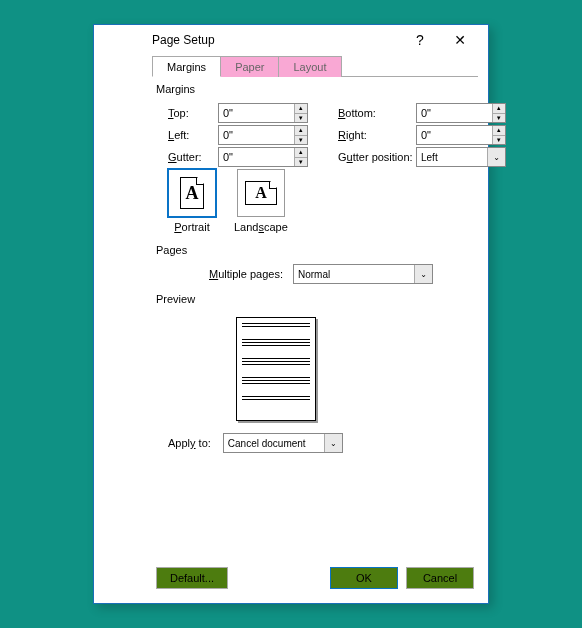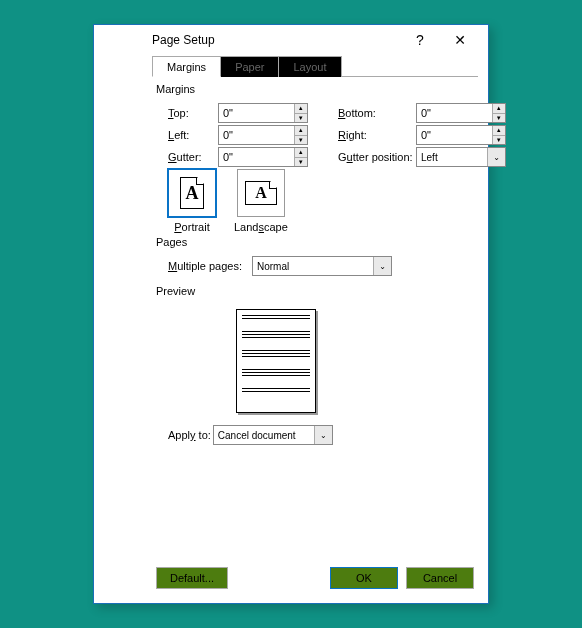--- a/index.html
+++ b/index.html
@@ -42,21 +42,21 @@
   .tabs {
     display: flex;
     border-bottom: 1px solid #a9a9a9;
     margin: 0 10px;
     position: relative;
   }
   .tab {
     padding: 4px 14px 3px;
     border: 1px solid #a9a9a9;
     border-bottom: none;
-    background: #000000;
+    background: #f9a8d4;
     color: #666;
     margin-right: -1px;
     position: relative;
     top: 1px;
     font-size: 11px;
   }
   .tab.active {
     background: #fff;
     color: #000;
     border-bottom: 1px solid #fff;
@@ -163,36 +163,36 @@
   }
   .page-icon::after {
     content:"";
     position:absolute;
     top:0;right:0;
     width:6px;height:6px;
     border-bottom:1px solid #000;
     border-left:1px solid #000;
     background:#fff;
   }
-  .pagesrow { display:flex; align-items:center; gap: 0; margin-left: 12px; }
+  .pagesrow { display:flex; align-items:center; gap: 0; margin-left: 12px; justify-content: center; }
   .preview-box {
     width: 80px;
     height: 104px;
     border: 1px solid #000;
     background: #fff;
     box-shadow: 2px 2px 0 #999;
     margin: 4px 0 0 80px;
     display: flex;
     flex-direction: column;
     padding: 5px;
     gap: 3px;
   }
   .preview-box .cluster { display:flex; flex-direction:column; gap:2px;}
   .preview-box .l { height:1px; background:#000; }
-  .applyrow { display:flex; align-items:center; gap:2px; margin-left:12px; margin-top: 10px; }
+  .applyrow { display:flex; align-items:center; gap:12px; margin-left:12px; margin-top: 10px; }
   .footer {
     display: flex;
     padding: 8px 14px 14px;
     gap: 8px;
   }
   .btn {
     height: 22px;
     border: 1px solid #aaa;
     background: #4d7c0f;
     padding: 0 10px;
@@ -287,21 +287,21 @@
         <div class="underline-first">Portrait</div>
       </div>
       <div class="orient-item">
         <div class="orient-box">
           <span class="page-icon page-land">A</span>
         </div>
         <div>Land<span class="underline-g">s</span>cape</div>
       </div>
     </div>
 
-    <span class="section-label" style="margin-top:1px">Pages</span>
+    <span class="section-label" style="margin-top:9px">Pages</span>
     <div class="pagesrow">
       <span class="lbl underline-first" style="width:84px">Multiple pages:</span>
       <div class="combo" style="width:140px">
         <span>Normal</span>
         <div class="arrow">⌄</div>
       </div>
     </div>
 
     <span class="section-label" style="margin-top:7px">Preview</span>
     <div class="preview-box">

